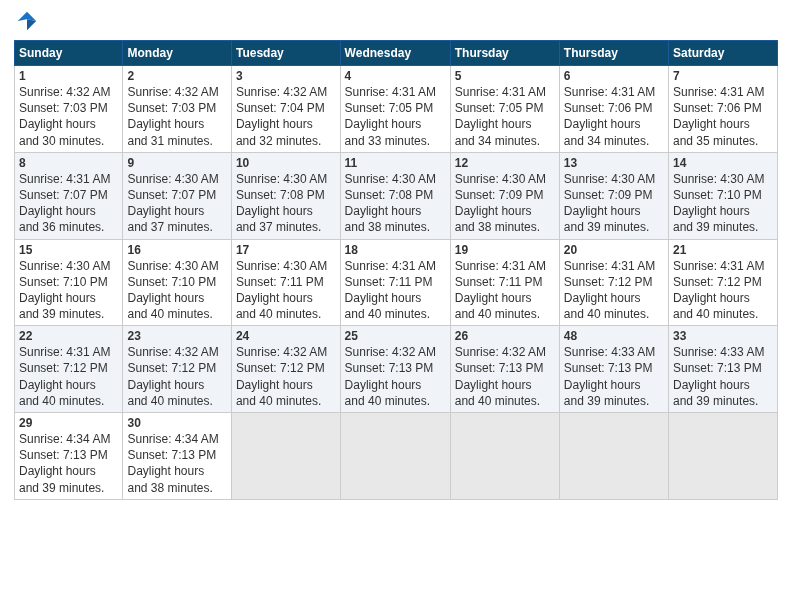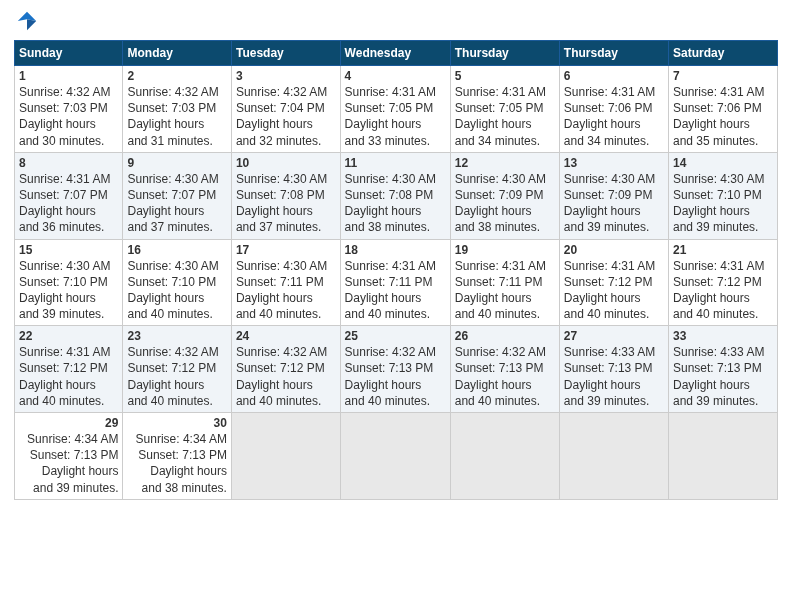--- a/index.html
+++ b/index.html
@@ -94,21 +94,20 @@
     .day-info {
       font-size: 12px;
       color: #333;
       line-height: 1.35;
     }
     .empty-cell {
       background: #e8e8e8 !important;
     }
     .last-row td {
       height: 65px;
-      text-align: right;
     }
   </style>
 </head>
 <body>
 
 <div class="page">
   <div class="header">
     <div class="logo">
       <svg class="logo-icon" viewBox="0 0 24 24">
         <polygon points="12,2 22,12 12,10 2,12" fill="#1a73c8"></polygon>
@@ -243,21 +242,21 @@
           </td>
           <td>
             <span class="day-num">25</span>
             <div class="day-info">Sunrise: 4:32 AM<br>Sunset: 7:13 PM<br>Daylight hours<br>and 40 minutes.</div>
           </td>
           <td>
             <span class="day-num">26</span>
             <div class="day-info">Sunrise: 4:32 AM<br>Sunset: 7:13 PM<br>Daylight hours<br>and 40 minutes.</div>
           </td>
           <td>
-            <span class="day-num">27</span>
+            <span class="day-num">48</span>
             <div class="day-info">Sunrise: 4:33 AM<br>Sunset: 7:13 PM<br>Daylight hours<br>and 39 minutes.</div>
           </td>
           <td>
             <span class="day-num">33</span>
             <div class="day-info">Sunrise: 4:33 AM<br>Sunset: 7:13 PM<br>Daylight hours<br>and 39 minutes.</div>
           </td>
         </tr>
         <tr class="last-row">
           <td>
             <span class="day-num">29</span>

